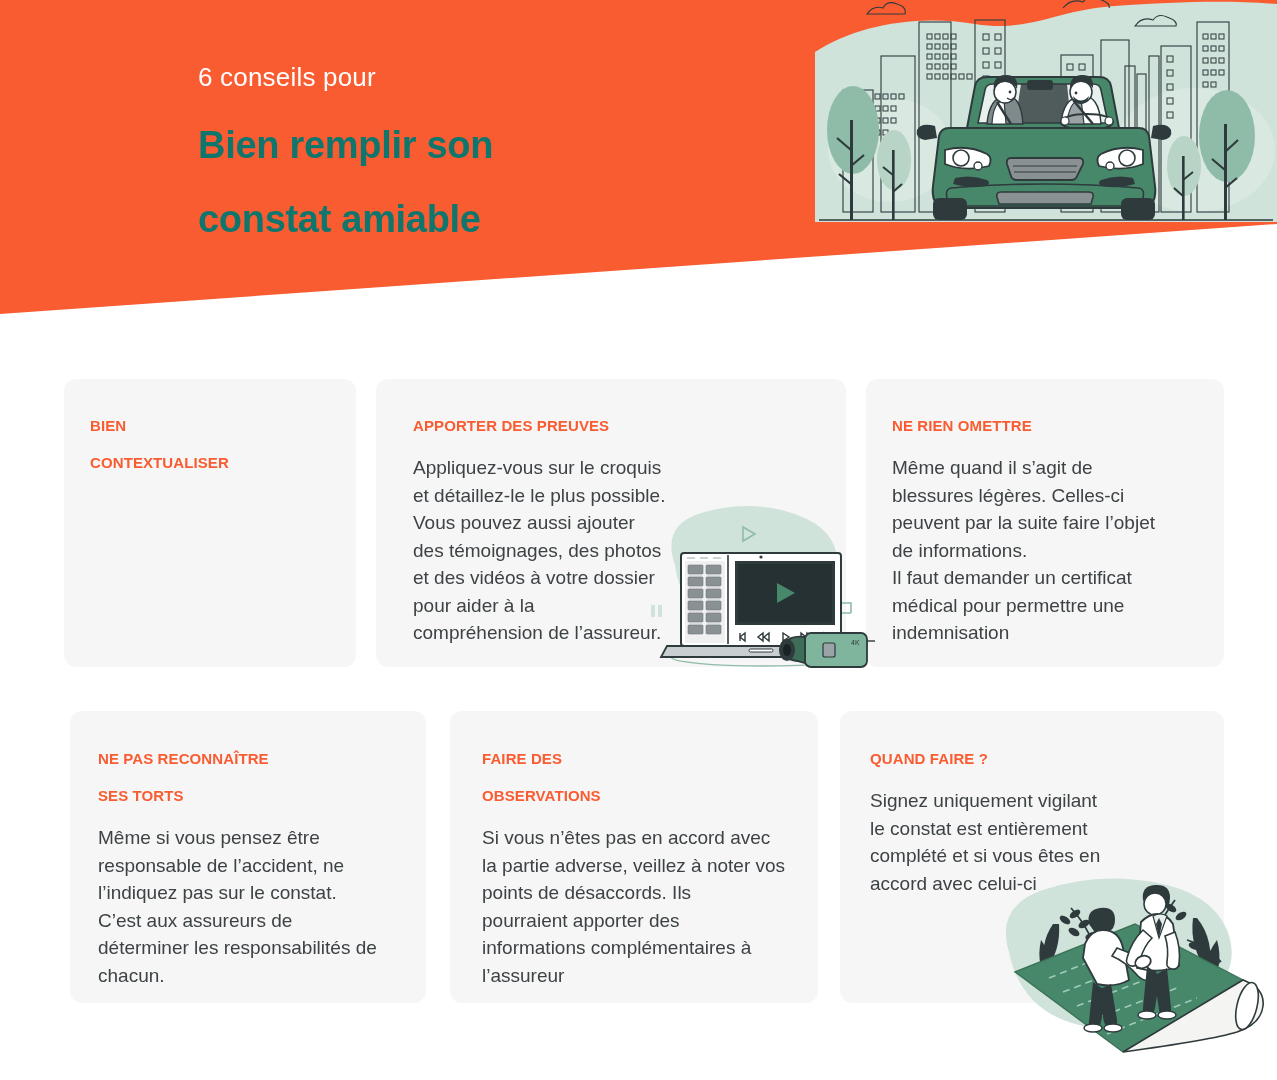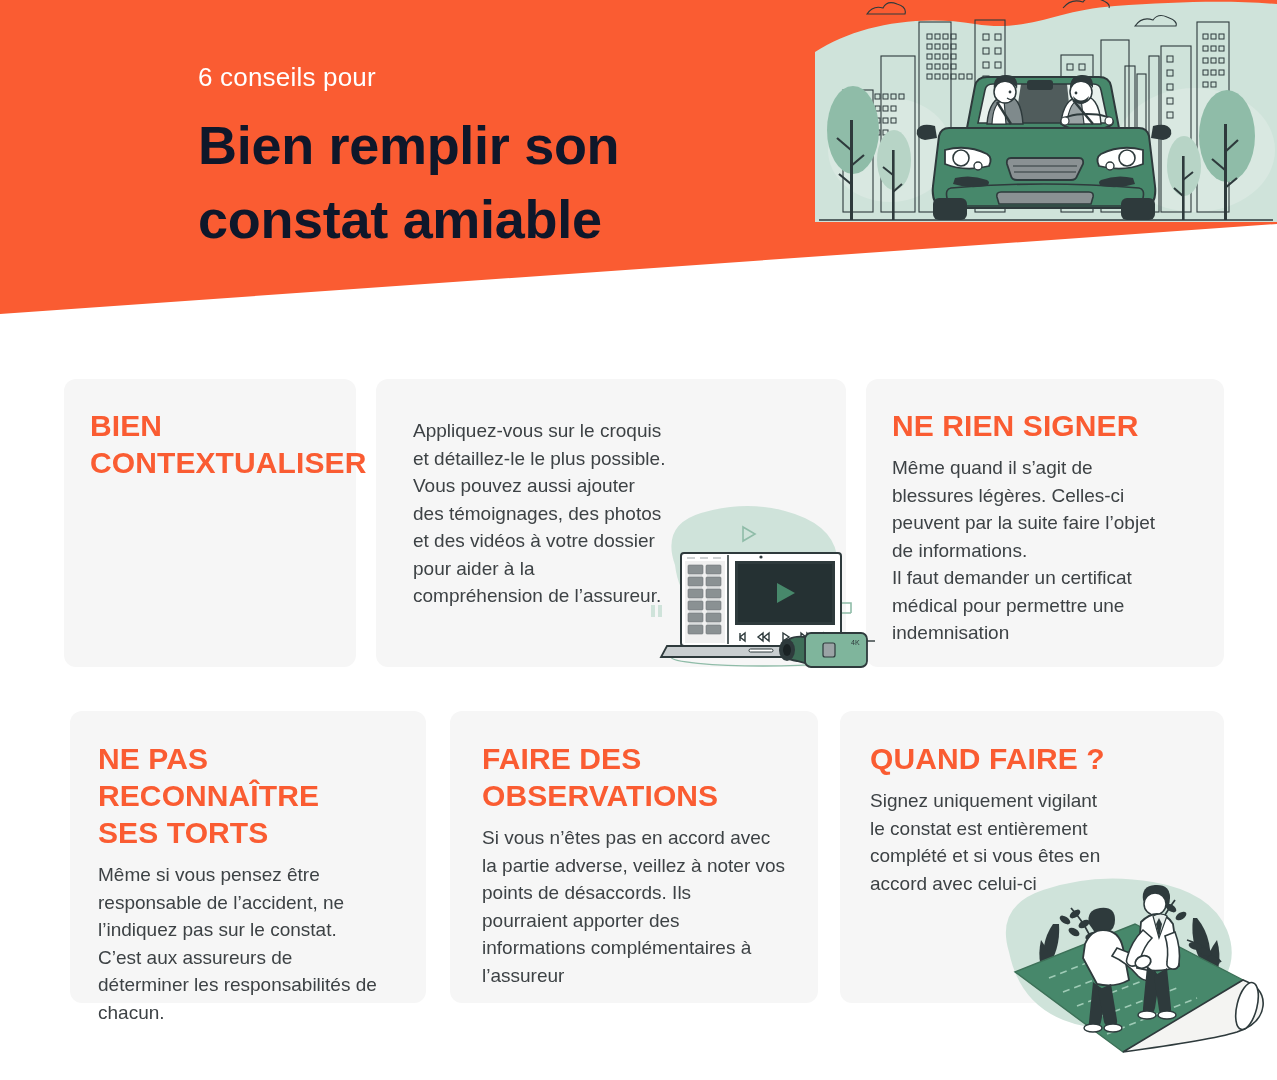--- a/index.html
+++ b/index.html
@@ -41,44 +41,44 @@
   }
   .eyebrow {
     font-size: 26px;
     font-weight: 400;
     color: #ffffff;
     letter-spacing: .2px;
     line-height: 34px;
   }
   .headline {
     margin-top: 14px;
-    font-size: 54px;
+    font-size: 38px;
     font-weight: 700;
-    color: #0f172a;
+    color: #0f766e;
     line-height: 74px;
     letter-spacing: -.3px;
     white-space: pre-line;
   }
 
   
   .card {
     position: absolute;
     background: #F6F6F6;
     border-radius: 12px;
     z-index: 3;
   }
   .card-inner {
     position: relative;
     z-index: 6;
     padding: 0;
   }
   .card-title {
     color: #FA5C32;
     font-weight: 700;
-    font-size: 30px;
+    font-size: 15px;
     line-height: 37px;
     letter-spacing: .1px;
     white-space: pre-line;
   }
   .card-body {
     margin-top: 10px;
     color: #3D4245;
     font-weight: 400;
     font-size: 19px;
     line-height: 27.5px;
@@ -325,20 +325,21 @@
 
   <div class="card" id="card-1">
     <div class="card-inner">
       <div class="card-title">BIEN
 CONTEXTUALISER</div>
     </div>
   </div>
 
   <div class="card" id="card-2">
     <div class="card-inner">
+      <div class="card-title">APPORTER DES PREUVES</div>
       <div class="card-body">Appliquez-vous sur le croquis
 et détaillez-le le plus possible.
 Vous pouvez aussi ajouter
 des témoignages, des photos
 et des vidéos à votre dossier
 pour aider à la
 compréhension de l’assureur.</div>
     </div>
   </div>
 
@@ -419,21 +420,21 @@
         <ellipse cx="142" cy="145" rx="4" ry="6" fill="#1A2224"></ellipse>
         <rect x="178" y="138" width="12" height="14" rx="2" fill="#9AA3A5" stroke="#2E3A3C" stroke-width="1.2"></rect>
         <text x="206" y="140" font-family="'Liberation Sans', sans-serif" font-size="7" fill="#2E3A3C">4K</text>
         <path d="M222,136 h8" stroke="#2E3A3C" stroke-width="1.4"></path>
       </g>
     </svg>
   </div>
 
   <div class="card" id="card-3">
     <div class="card-inner">
-      <div class="card-title">NE RIEN SIGNER</div>
+      <div class="card-title">NE RIEN OMETTRE</div>
       <div class="card-body">Même quand il s’agit de
 blessures légères. Celles-ci
 peuvent par la suite faire l’objet
 de informations.
 Il faut demander un certificat
 médical pour permettre une
 indemnisation</div>
     </div>
   </div>
 

